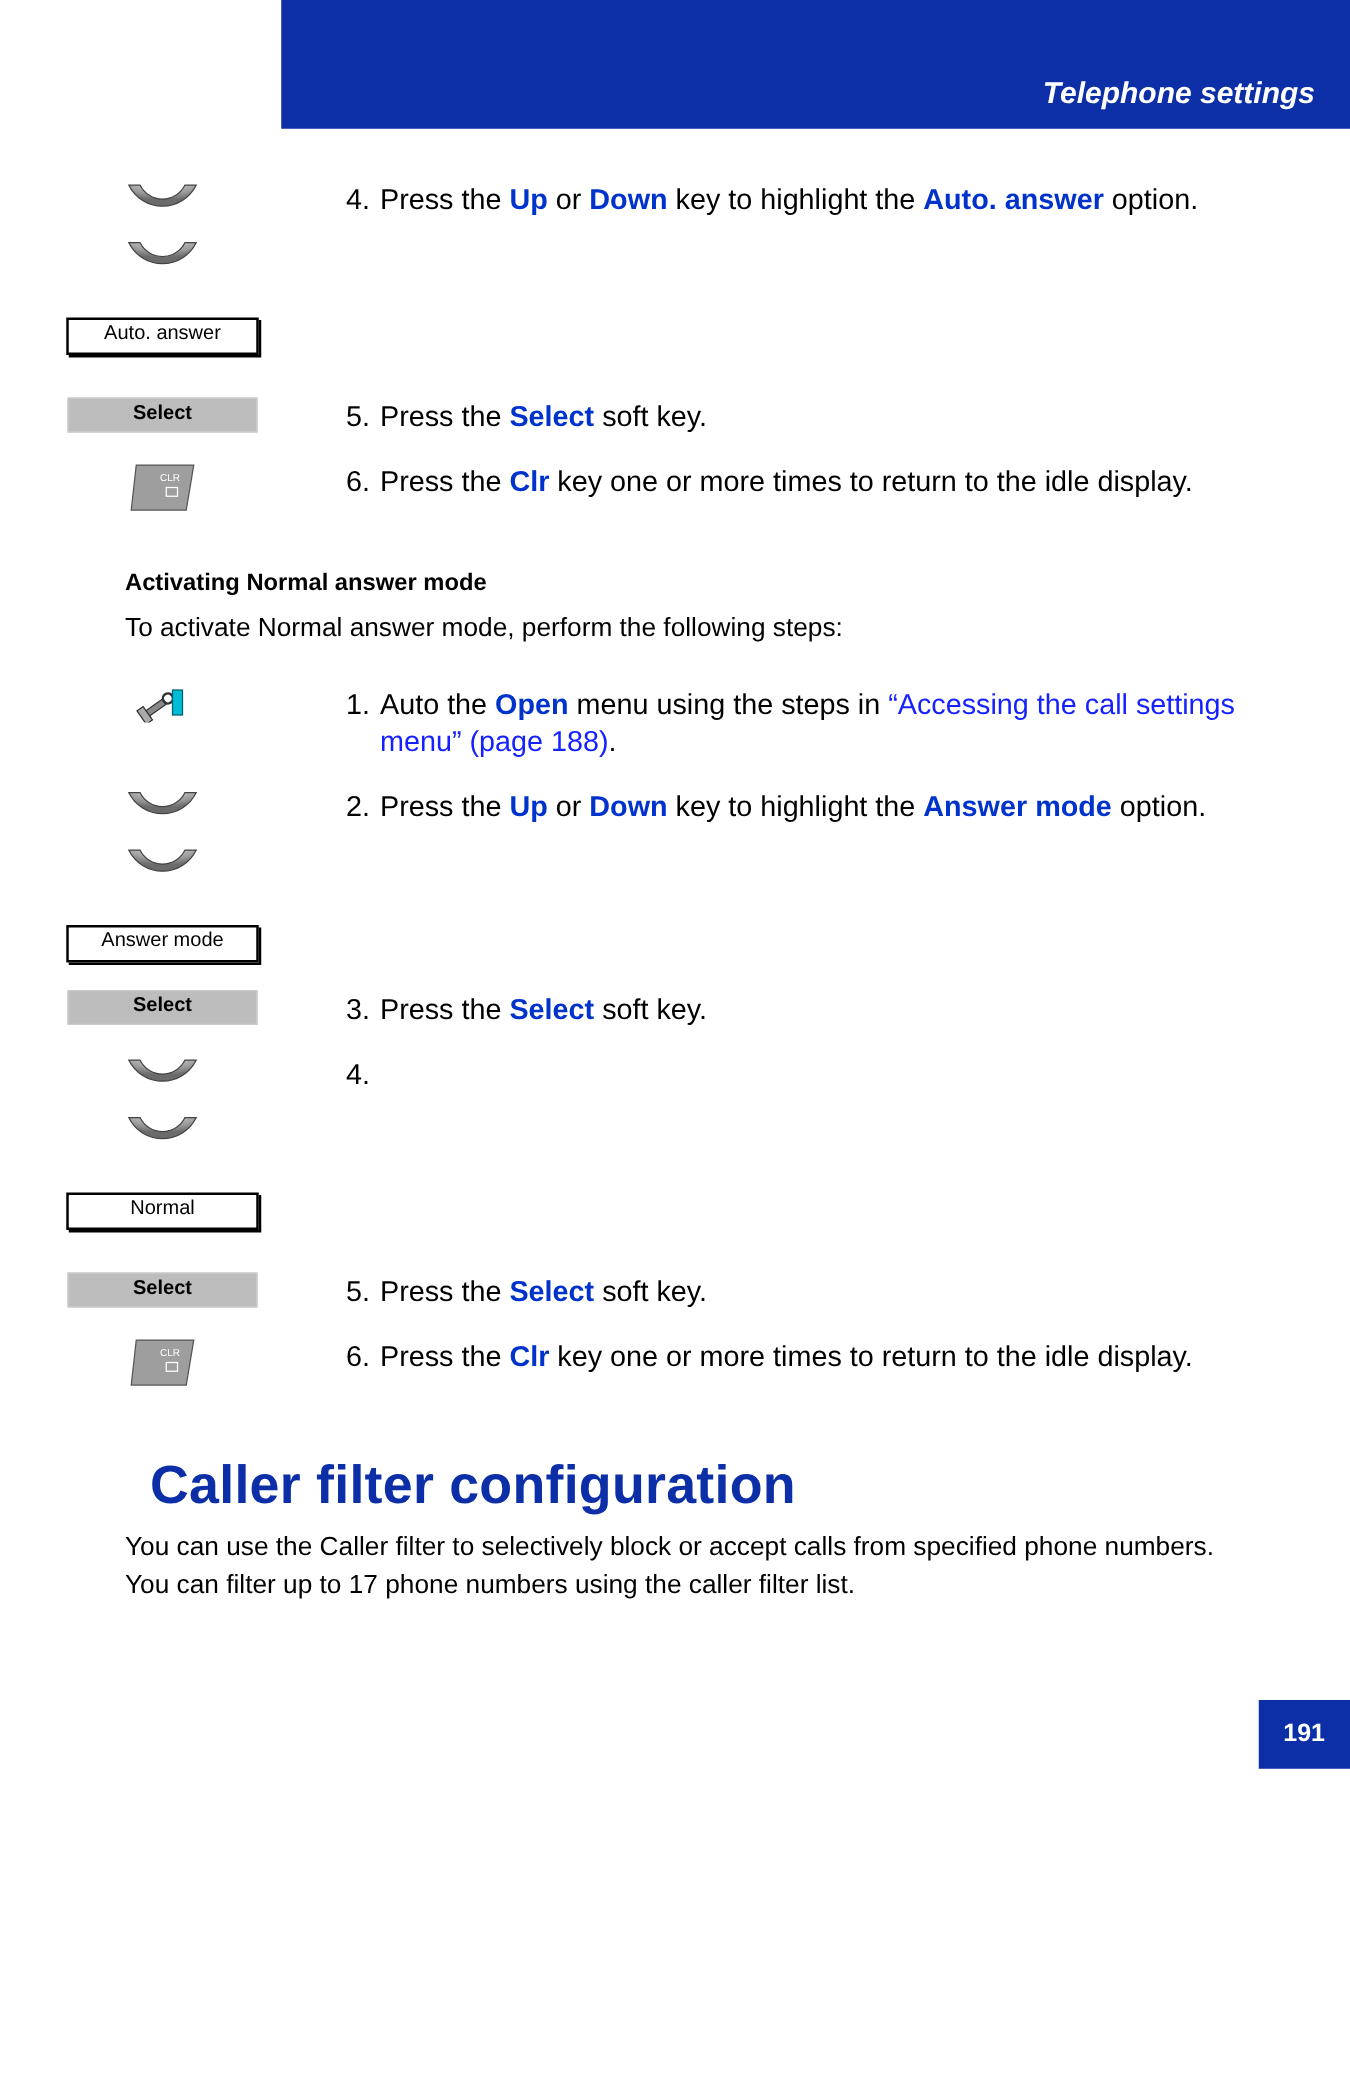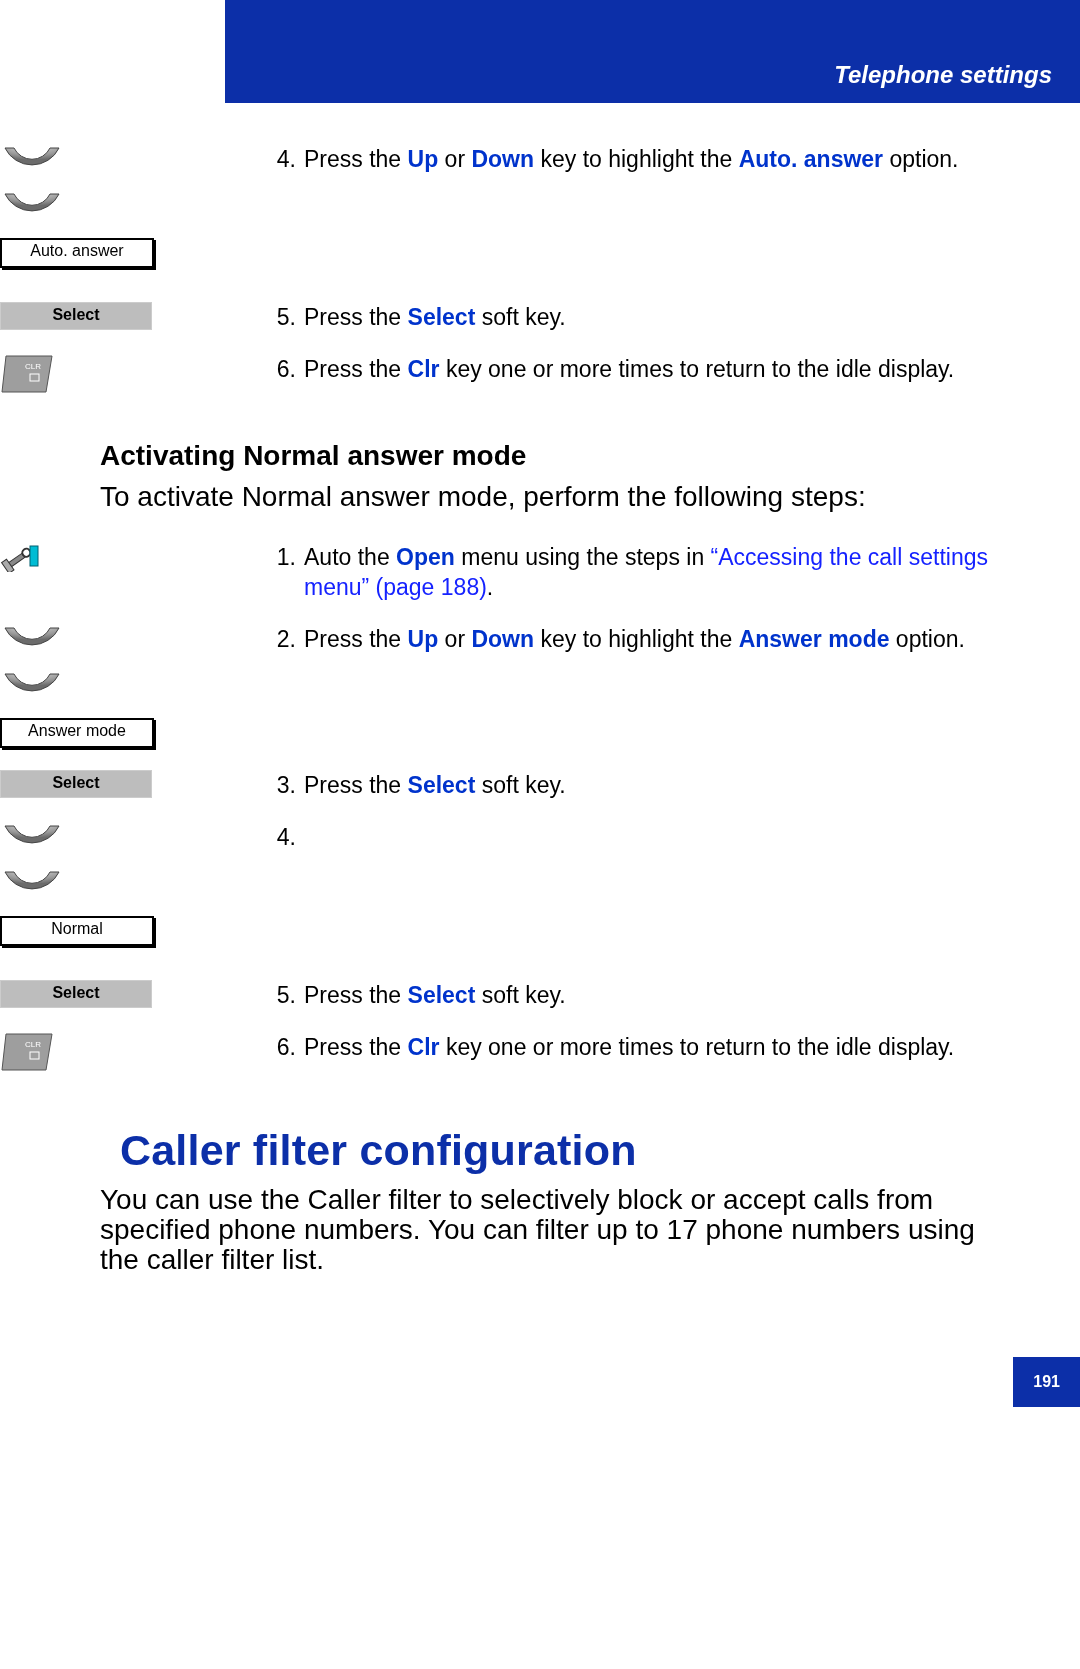--- a/index.html
+++ b/index.html
@@ -40,69 +40,69 @@
   .step-row {
     display: flex;
     align-items: flex-start;
     padding: 4px 0;
   }
   .icon-col {
     width: 260px;
     flex: 0 0 260px;
     display: flex;
     flex-direction: column;
-    align-items: flex-start;
-    gap: 0;
+    align-items: center;
+    gap: 16px;
     padding-top: 0;
   }
   .num-col {
     width: 36px;
     flex: 0 0 36px;
     font-size: 23px;
     line-height: 30px;
     text-align: right;
     padding-right: 8px;
   }
   .text-col {
     flex: 1;
     font-size: 23px;
     line-height: 30px;
     padding-right: 38px;
   }
   .blue { color: #0033cc; font-weight: bold; }
   .blue-link { color: #1522ff; }
   .subhead {
     font-weight: bold;
-    font-size: 28px;
+    font-size: 19px;
     margin-left: 100px;
     margin-top: 42px;
     margin-bottom: 10px;
   }
   .para {
-    font-size: 28px;
+    font-size: 21px;
     line-height: 30px;
     margin: 0 90px 26px 100px;
   }
   .section-title {
     color: #0c2fa8;
     font-weight: bold;
     font-size: 43px;
     margin-left: 120px;
     margin-top: 50px;
     margin-bottom: 10px;
     letter-spacing: 0.2px;
   }
   .page-number {
     position: absolute;
     right: 0;
     bottom: 14px;
     background: #0c2fa8;
     color: #fff;
     font-weight: bold;
-    font-size: 16px;
+    font-size: 20px;
     padding: 16px 20px;
   }
   
   .updown-wrap {
     display: flex;
     flex-direction: column;
     align-items: center;
     gap: 0px;
   }
   .fan {

